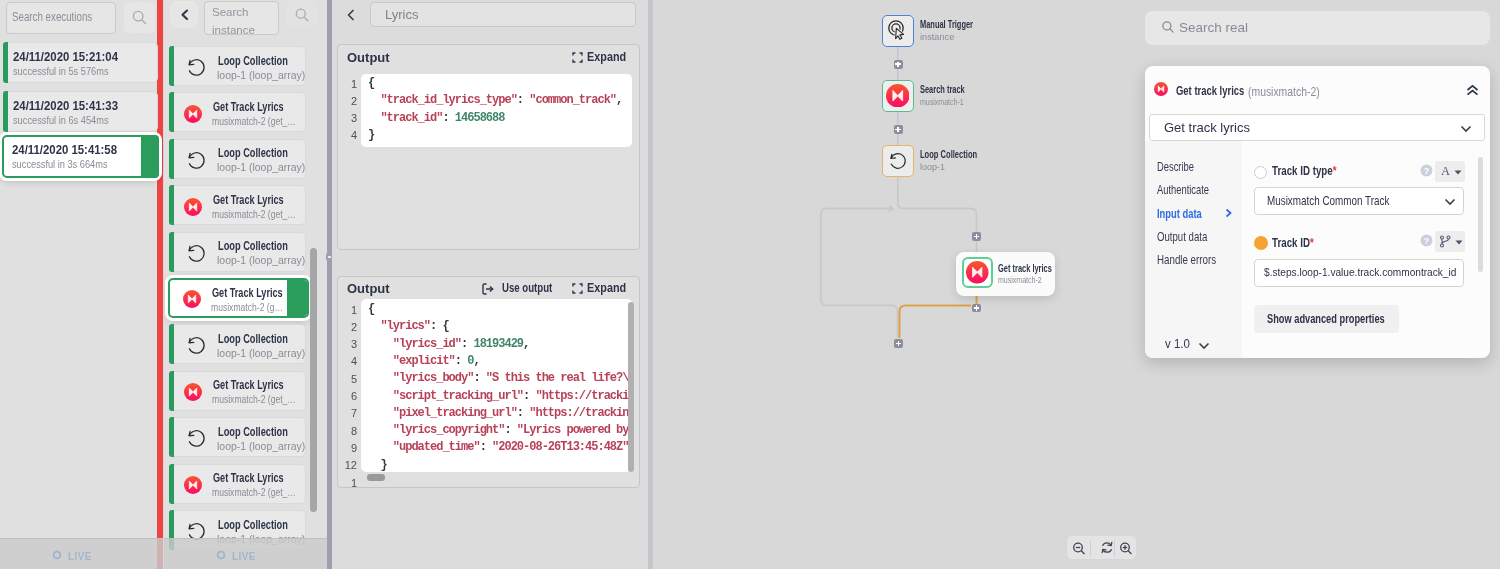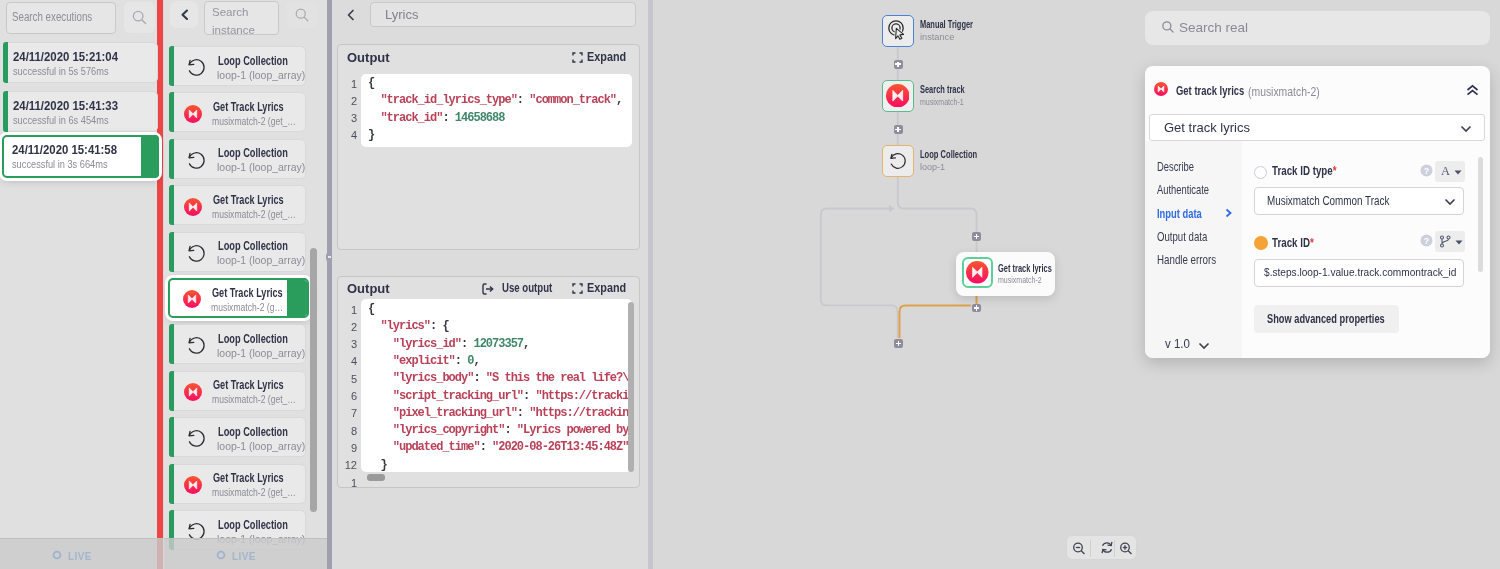--- a/index.html
+++ b/index.html
@@ -232,21 +232,21 @@
 <svg class="abs" style="left:234px;top:6px;" width="11" height="11" viewBox="0 0 11 11">
 <path d="M1,3.5 V1 H3.5 M7.5,1 H10 V3.5 M10,7.5 V10 H7.5 M3.5,10 H1 V7.5" fill="none" stroke="#2e3347" stroke-width="1.4"></path>
       </svg>
 <div class="abs nw" style="right:13px;top:4px;font-size:12.5px;font-weight:bold;color:#2e3347;transform:scaleX(0.865);transform-origin:100% 0;">Expand</div>
 <div class="abs" style="left:23px;top:22px;width:271px;height:173px;background:#fff;border-radius:5px;"></div>
 <div class="abs" style="left:0px;top:26.5px;width:19px;text-align:right;font-size:11px;color:#4a4f5e;">1</div>
 <div class="abs mono" style="left:30px;top:25.0px;width:264px;overflow:hidden;"><span class="blk">{</span></div>
 <div class="abs" style="left:0px;top:43.8px;width:19px;text-align:right;font-size:11px;color:#4a4f5e;">2</div>
 <div class="abs mono" style="left:30px;top:42.3px;width:264px;overflow:hidden;">  <span class="red">"lyrics"</span><span class="blk">: {</span></div>
 <div class="abs" style="left:0px;top:61.099999999999994px;width:19px;text-align:right;font-size:11px;color:#4a4f5e;">3</div>
-<div class="abs mono" style="left:30px;top:59.599999999999994px;width:264px;overflow:hidden;">    <span class="red">"lyrics_id"</span><span class="blk">: </span><span class="grn">12073357</span><span class="blk">,</span></div>
+<div class="abs mono" style="left:30px;top:59.599999999999994px;width:264px;overflow:hidden;">    <span class="red">"lyrics_id"</span><span class="blk">: </span><span class="grn">18193429</span><span class="blk">,</span></div>
 <div class="abs" style="left:0px;top:78.39999999999999px;width:19px;text-align:right;font-size:11px;color:#4a4f5e;">4</div>
 <div class="abs mono" style="left:30px;top:76.89999999999999px;width:264px;overflow:hidden;">    <span class="red">"explicit"</span><span class="blk">: </span><span class="grn">0</span><span class="blk">,</span></div>
 <div class="abs" style="left:0px;top:95.69999999999999px;width:19px;text-align:right;font-size:11px;color:#4a4f5e;">5</div>
 <div class="abs mono" style="left:30px;top:94.19999999999999px;width:264px;overflow:hidden;">    <span class="red">"lyrics_body"</span><span class="blk">: </span><span class="red">"S this the real life?\r\nI</span></div>
 <div class="abs" style="left:0px;top:112.99999999999999px;width:19px;text-align:right;font-size:11px;color:#4a4f5e;">6</div>
 <div class="abs mono" style="left:30px;top:111.49999999999999px;width:264px;overflow:hidden;">    <span class="red">"script_tracking_url"</span><span class="blk">: </span><span class="red">"https://tracking.mu</span></div>
 <div class="abs" style="left:0px;top:130.29999999999998px;width:19px;text-align:right;font-size:11px;color:#4a4f5e;">7</div>
 <div class="abs mono" style="left:30px;top:128.79999999999998px;width:264px;overflow:hidden;">    <span class="red">"pixel_tracking_url"</span><span class="blk">: </span><span class="red">"https://tracking.mus</span></div>
 <div class="abs" style="left:0px;top:147.6px;width:19px;text-align:right;font-size:11px;color:#4a4f5e;">8</div>
 <div class="abs mono" style="left:30px;top:146.1px;width:264px;overflow:hidden;">    <span class="red">"lyrics_copyright"</span><span class="blk">: </span><span class="red">"Lyrics powered by w</span></div>

